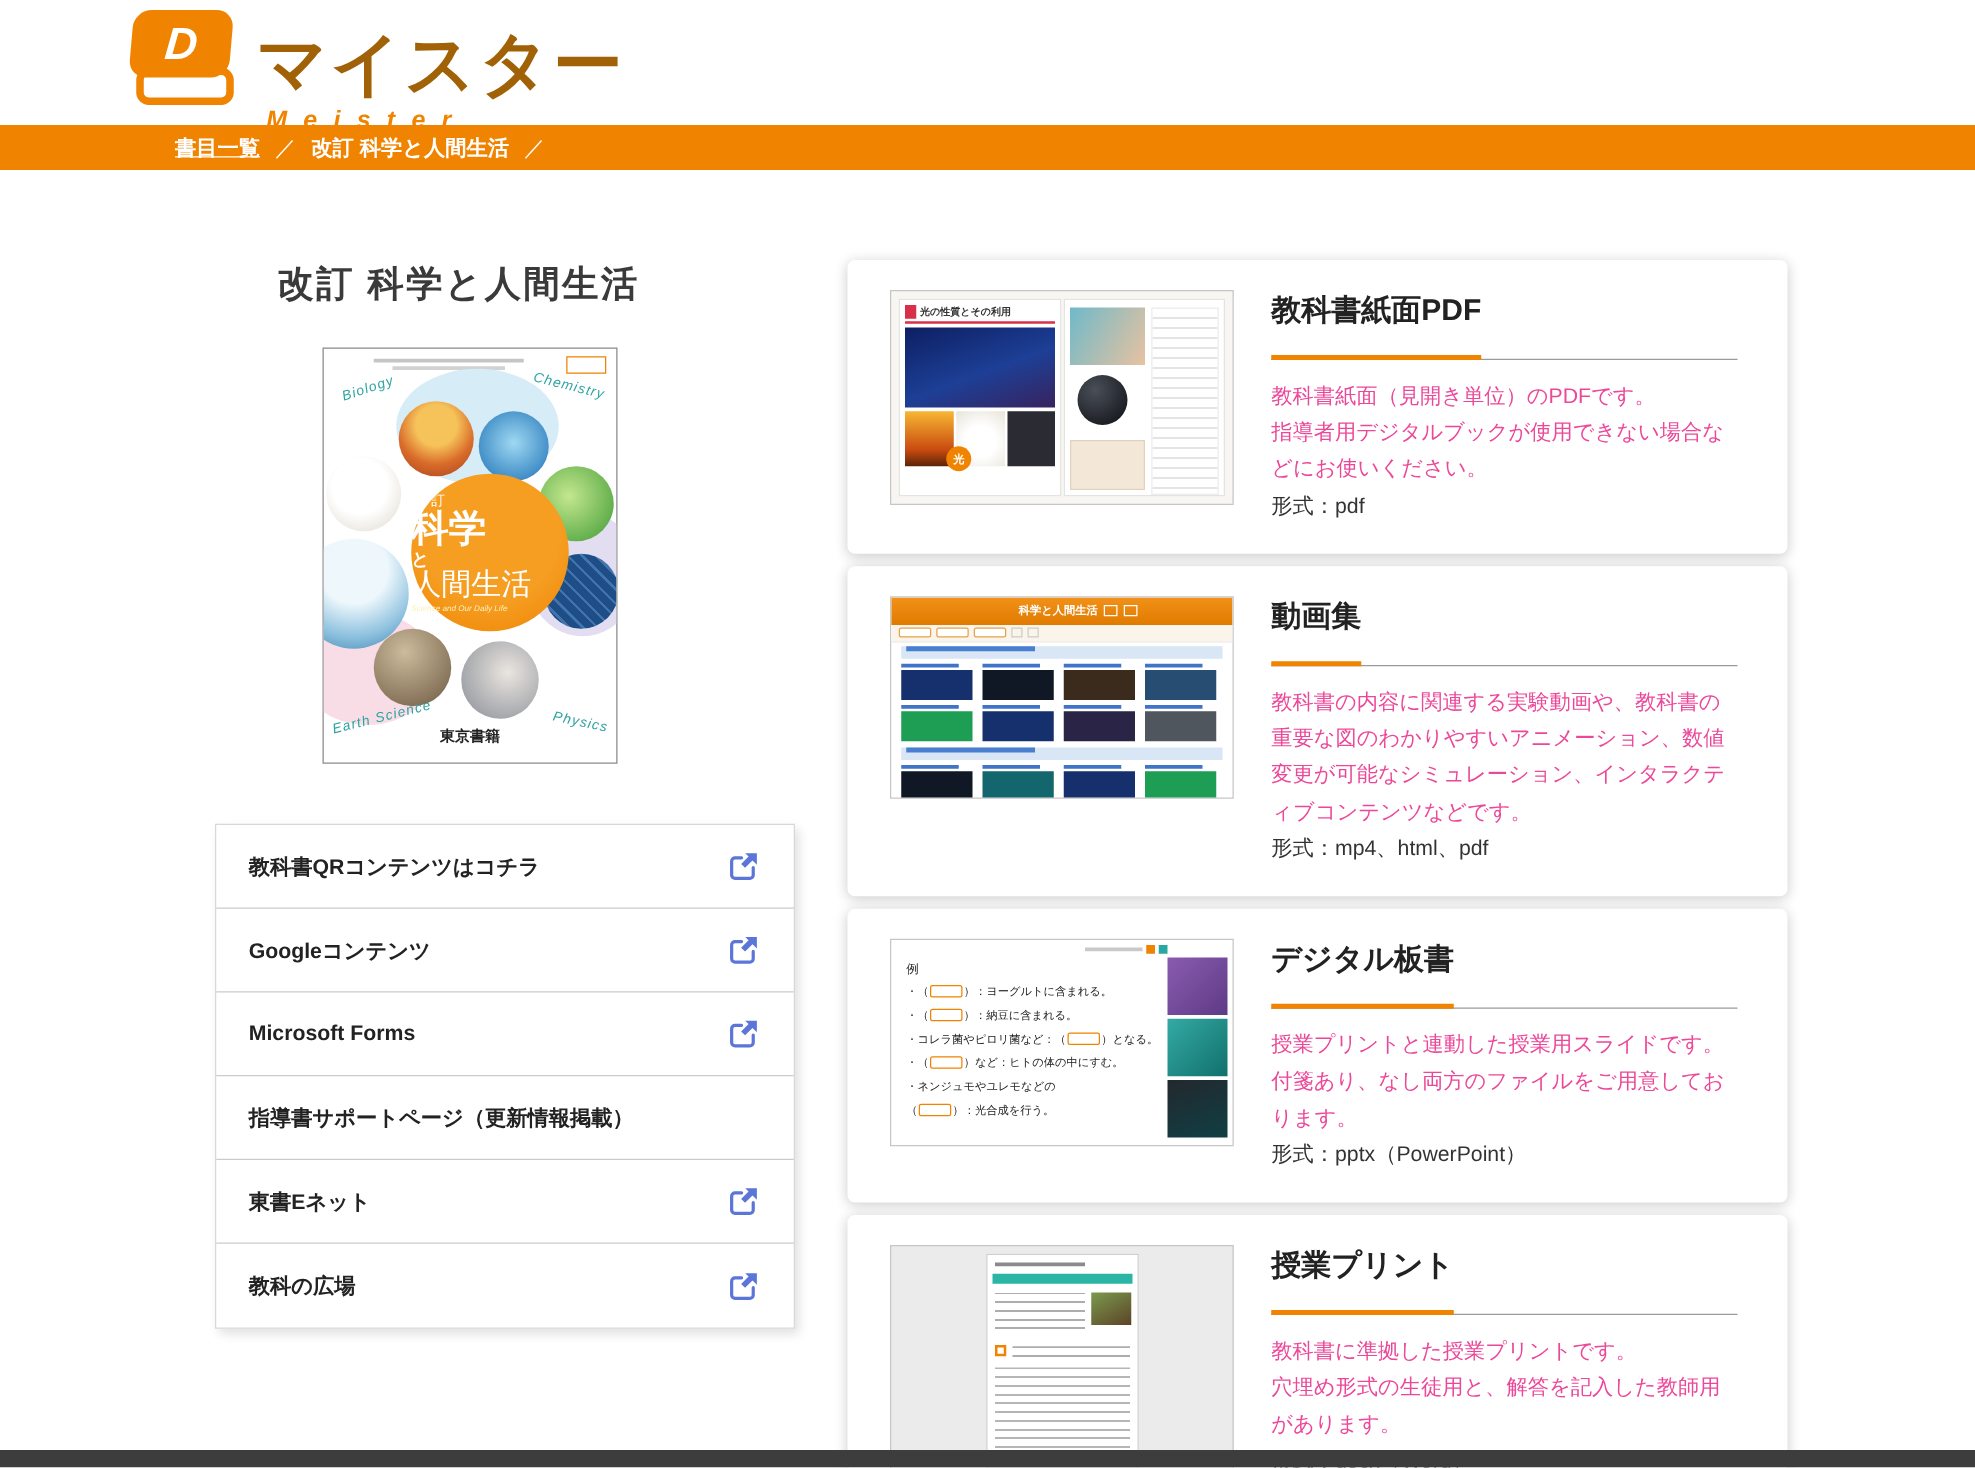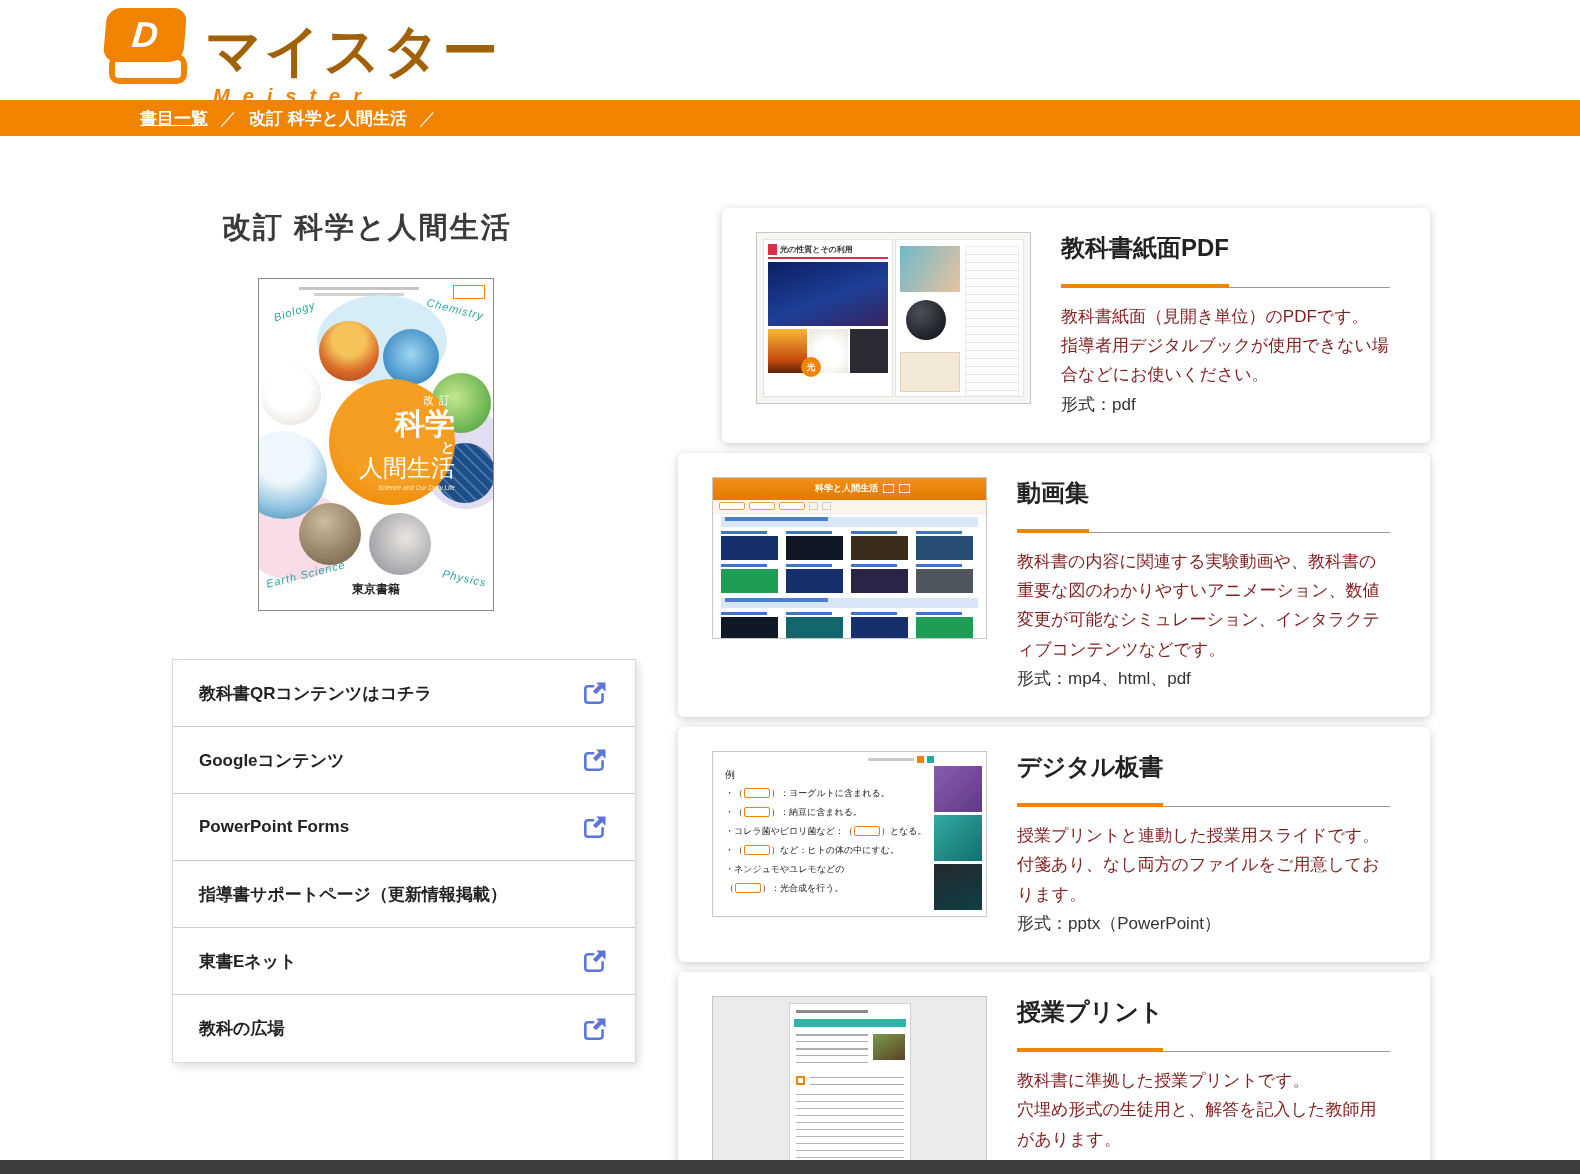--- a/index.html
+++ b/index.html
@@ -42,21 +42,21 @@
   .circ { position: absolute; border-radius: 50%; z-index: 1; }
   .c-burger { left: 60px; top: 42px; width: 60px; height: 60px; background: radial-gradient(circle at 50% 32%, #f6c35a 0 32%, #d96b2a 62%, #a33f1d); }
   .c-cups { left: 124px; top: 50px; width: 56px; height: 56px; background: radial-gradient(circle at 50% 45%, #9fd8f2, #1a6fb5); }
   .c-yogurt { left: 2px; top: 86px; width: 60px; height: 60px; background: radial-gradient(circle at 45% 40%, #ffffff 0 45%, #ddd7ca); }
   .c-green { left: 172px; top: 94px; width: 60px; height: 60px; background: radial-gradient(circle at 40% 40%, #c4e78e, #3f9b35); }
   .c-ice { left: -20px; top: 152px; width: 88px; height: 88px; background: radial-gradient(circle at 50% 28%, #eef8fc 0 35%, #8cc0de 70%, #3a7fae); }
   .c-solar { left: 176px; top: 164px; width: 60px; height: 60px; background: repeating-linear-gradient(45deg, #1f4d86 0 6px, #3f74ae 6px 8px); }
   .c-rocks { left: 40px; top: 224px; width: 62px; height: 62px; background: radial-gradient(circle at 40% 30%, #cdbb9d, #6d5a42); }
   .c-phone { left: 110px; top: 234px; width: 62px; height: 62px; background: radial-gradient(circle at 60% 40%, #eae5e0, #878c94); }
   .c-main { left: 70px; top: 100px; width: 126px; height: 126px; z-index: 2;
-    background: radial-gradient(circle at 50% 38%, #f59e22 0 55%, #ef8200); color: #fff; text-align: right; }
+    background: radial-gradient(circle at 50% 38%, #f59e22 0 55%, #ef8200); color: #fff; text-align: left; }
   .cov-badge { font-size: 11px; letter-spacing: 5px; margin-top: 14px; }
   .cov-t1 { font-size: 30px; font-weight: bold; line-height: 1.05; }
   .cov-t2 { font-size: 14px; font-weight: bold; line-height: 1.1; }
   .cov-t3 { font-size: 24px; font-weight: normal; line-height: 1.1; }
   .cov-sub { font-size: 6.5px; font-style: italic; color: #fdf0b8; margin-top: 3px; }
   .corner { position: absolute; z-index: 3; font-style: italic; color: #2fa3a0; font-size: 11px; letter-spacing: 1px; }
   .corner-tl { left: 14px; top: 26px; transform: rotate(-18deg); }
   .corner-tr { right: 8px; top: 24px; transform: rotate(14deg); }
   .corner-bl { left: 6px; bottom: 30px; transform: rotate(-14deg); }
   .corner-br { right: 6px; bottom: 26px; transform: rotate(12deg); }
@@ -64,26 +64,26 @@
 
   
   .links-box { margin-top: 48px; width: 464px; background: #fff; border: 1px solid #d8d8d8; box-shadow: 3px 4px 8px rgba(0,0,0,0.12); }
   .link-row { height: 67px; display: flex; align-items: center; padding: 0 26px; border-bottom: 1px solid #cbcbcb; cursor: pointer; }
   .link-row:last-child { border-bottom: none; }
   .link-label { font-size: 17px; font-weight: bold; color: #222; }
   .ext-icon { width: 28px; height: 28px; margin-left: auto; flex-shrink: 0; }
 
   
   .card { background: #fff; border-radius: 6px; box-shadow: 0 2px 10px rgba(0,0,0,0.20); padding: 24px 40px 24px 34px; display: flex; margin-top: 10px; cursor: pointer; }
-  .card:first-child { margin-top: 72px; margin-left: 44px; }
+  .card:first-child { margin-top: 72px; }
   .thumb { width: 275px; border: 1px solid #c6c6c6; background: #fff; position: relative; overflow: hidden; flex-shrink: 0; }
   .card-text { margin-left: 30px; flex: 1; min-width: 0; }
   .card-title-wrap { border-bottom: 1px solid #9a9a9a; }
   .card-title { display: inline-block; font-size: 24px; font-weight: bold; color: #222; padding-bottom: 20px; border-bottom: 4px solid #f08300; margin-bottom: -1px; }
-  .card-body { margin-top: 14px; font-size: 17px; line-height: 1.72; color: #7f1d1d; white-space: pre-line; }
+  .card-body { margin-top: 14px; font-size: 17px; line-height: 1.72; color: #ec4899; white-space: pre-line; }
   .card-format { font-size: 17px; line-height: 1.72; color: #333; }
 
   
   .thumb-pdf { height: 172px; background: #f7f6f2; display: flex; padding: 6px; gap: 2px; }
   .t1-page { background: #fff; border: 1px solid #e3e3e0; width: 50%; position: relative; padding: 4px; }
   .t1-head { display: flex; align-items: center; gap: 3px; border-bottom: 2px solid #d9304a; padding-bottom: 2px; }
   .t1-chip { width: 9px; height: 11px; background: #d9304a; flex-shrink: 0; }
   .t1-title { font-size: 8px; font-weight: bold; color: #333; white-space: nowrap; }
   .t1-photo-main { margin-top: 3px; height: 64px; background: linear-gradient(160deg, #0d1f63, #1d3f96 55%, #38235e); }
   .t1-row { display: flex; gap: 2px; margin-top: 3px; }
@@ -214,21 +214,21 @@
           </svg>
         </div>
         <div class="link-row">
           <span class="link-label">Googleコンテンツ</span>
           <svg class="ext-icon" viewBox="0 0 24 24">
             <path d="M18.5 13v5a2.3 2.3 0 0 1-2.3 2.3H6A2.3 2.3 0 0 1 3.7 18V8.5A2.3 2.3 0 0 1 6 6.2h4.5" fill="none" stroke="#5b76d8" stroke-width="2.2" stroke-linecap="round"></path>
             <path d="M13 3 H21 V11 L18 8 L12.9 13.1 L10.2 10.4 L15.3 5.3 Z" fill="#5b76d8"></path>
           </svg>
         </div>
         <div class="link-row">
-          <span class="link-label">PowerPoint Forms</span>
+          <span class="link-label">Microsoft Forms</span>
           <svg class="ext-icon" viewBox="0 0 24 24">
             <path d="M18.5 13v5a2.3 2.3 0 0 1-2.3 2.3H6A2.3 2.3 0 0 1 3.7 18V8.5A2.3 2.3 0 0 1 6 6.2h4.5" fill="none" stroke="#5b76d8" stroke-width="2.2" stroke-linecap="round"></path>
             <path d="M13 3 H21 V11 L18 8 L12.9 13.1 L10.2 10.4 L15.3 5.3 Z" fill="#5b76d8"></path>
           </svg>
         </div>
         <div class="link-row">
           <span class="link-label">指導書サポートページ（更新情報掲載）</span>
         </div>
         <div class="link-row">
           <span class="link-label">東書Eネット</span>

